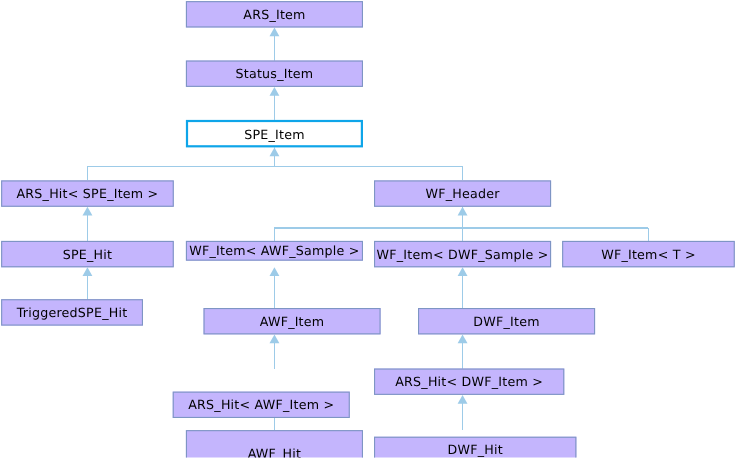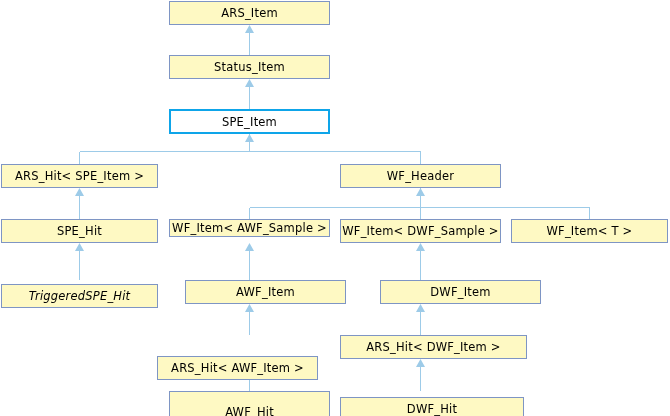--- a/index.html
+++ b/index.html
@@ -17,21 +17,21 @@
   #diagram {
     position: absolute;
     left: 0;
     top: 0;
     width: 670px;
     height: 416px;
   }
   .node {
     position: absolute;
     box-sizing: border-box;
-    background: #fef9c3;
+    background: #c4b5fd;
     border: 1px solid #7e95c4;
     display: flex;
     align-items: center;
     justify-content: center;
     font-size: 11.5px;
     color: #000000;
     letter-spacing: 0.2px;
     white-space: nowrap;
     overflow: hidden;
   }
@@ -123,33 +123,33 @@
       </div>
       <div class="node" style="left: 169px; top: 219px; width: 161px; height: 18px;">
         <span>WF_Item&lt; AWF_Sample &gt;</span>
       </div>
       <div class="node" style="left: 340px; top: 219px; width: 161px; height: 24px;">
         <span>WF_Item&lt; DWF_Sample &gt;</span>
       </div>
       <div class="node" style="left: 511px; top: 219px; width: 157px; height: 24px;">
         <span>WF_Item&lt; T &gt;</span>
       </div>
-      <div class="node" style="left: 1px; top: 284px; width: 157px; height: 24px; font-style: italic;">
+      <div class="node" style="left: 1px; top: 272px; width: 129px; height: 24px;">
         <span>TriggeredSPE_Hit</span>
       </div>
       <div class="node" style="left: 169px; top: 280px; width: 161px; height: 24px; margin-left: 16px;">
         <span>AWF_Item</span>
       </div>
       <div class="node" style="left: 340px; top: 280px; width: 161px; height: 24px; margin-left: 40px;">
         <span>DWF_Item</span>
       </div>
       <div class="node" style="left: 157px; top: 335px; width: 161px; height: 24px; margin-top: 21px;">
         <span>ARS_Hit&lt; AWF_Item &gt;</span>
       </div>
-      <div class="node" style="left: 340px; top: 335px; width: 187px; height: 24px; text-align: right;">
+      <div class="node" style="left: 340px; top: 335px; width: 173px; height: 24px; text-align: right;">
         <span>ARS_Hit&lt; DWF_Item &gt;</span>
       </div>
       <div class="node" style="left: 169px; top: 391px; width: 161px; height: 41px; text-align: right;">
         <span>AWF_Hit</span>
       </div>
       <div class="node" style="left: 340px; top: 397px; width: 184px; height: 24px;">
         <span>DWF_Hit</span>
       </div>
     </div>
 </div>

